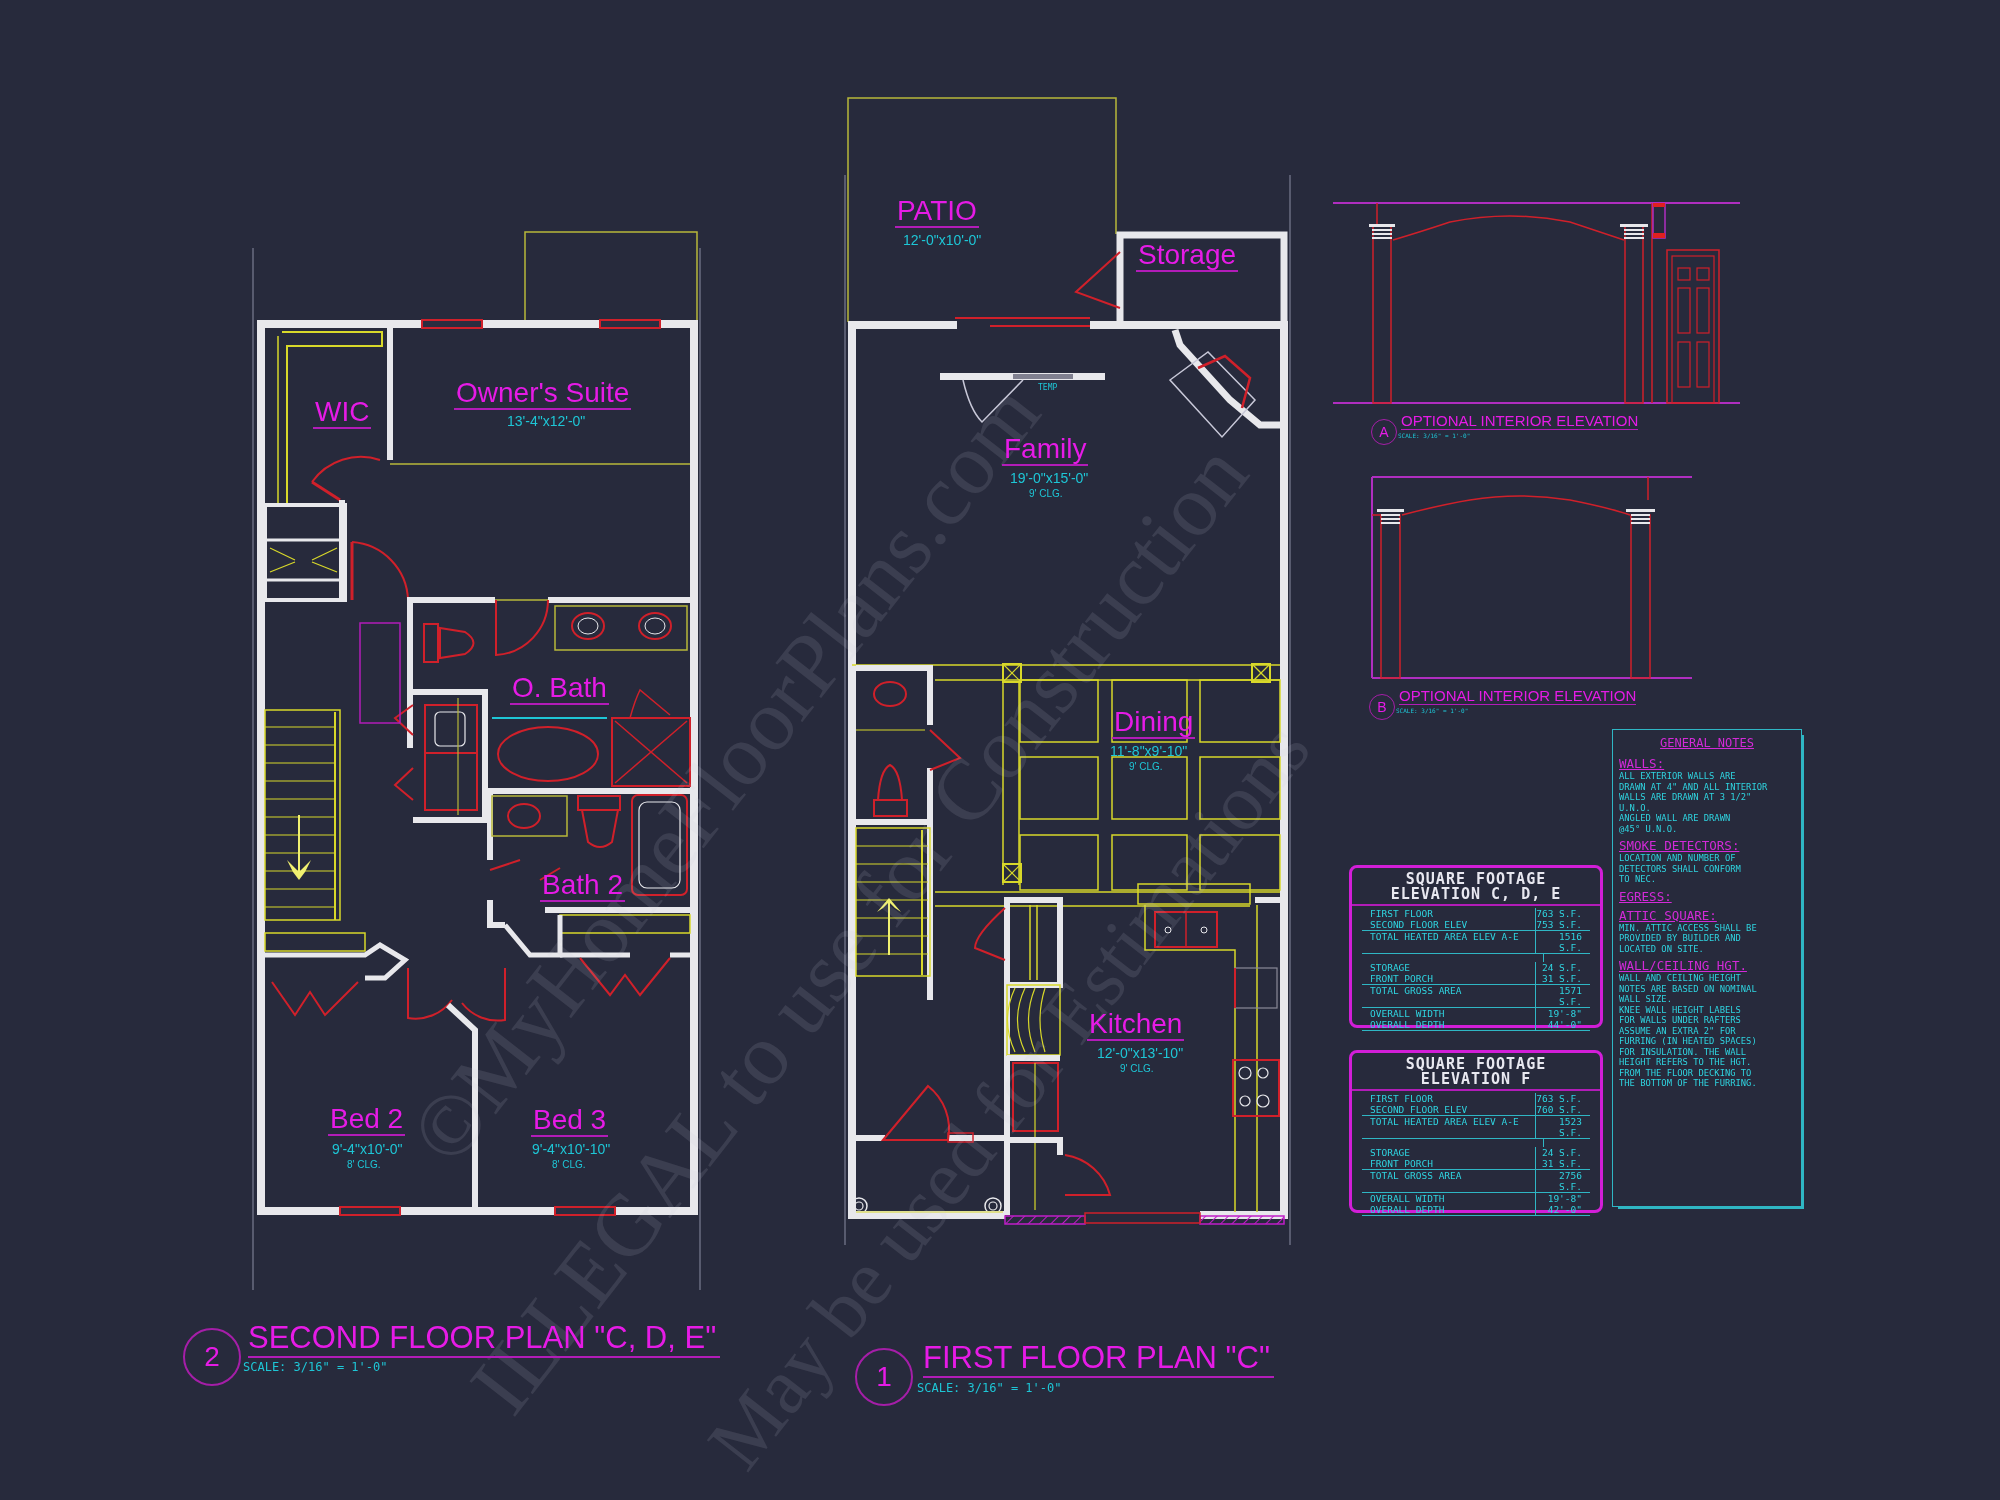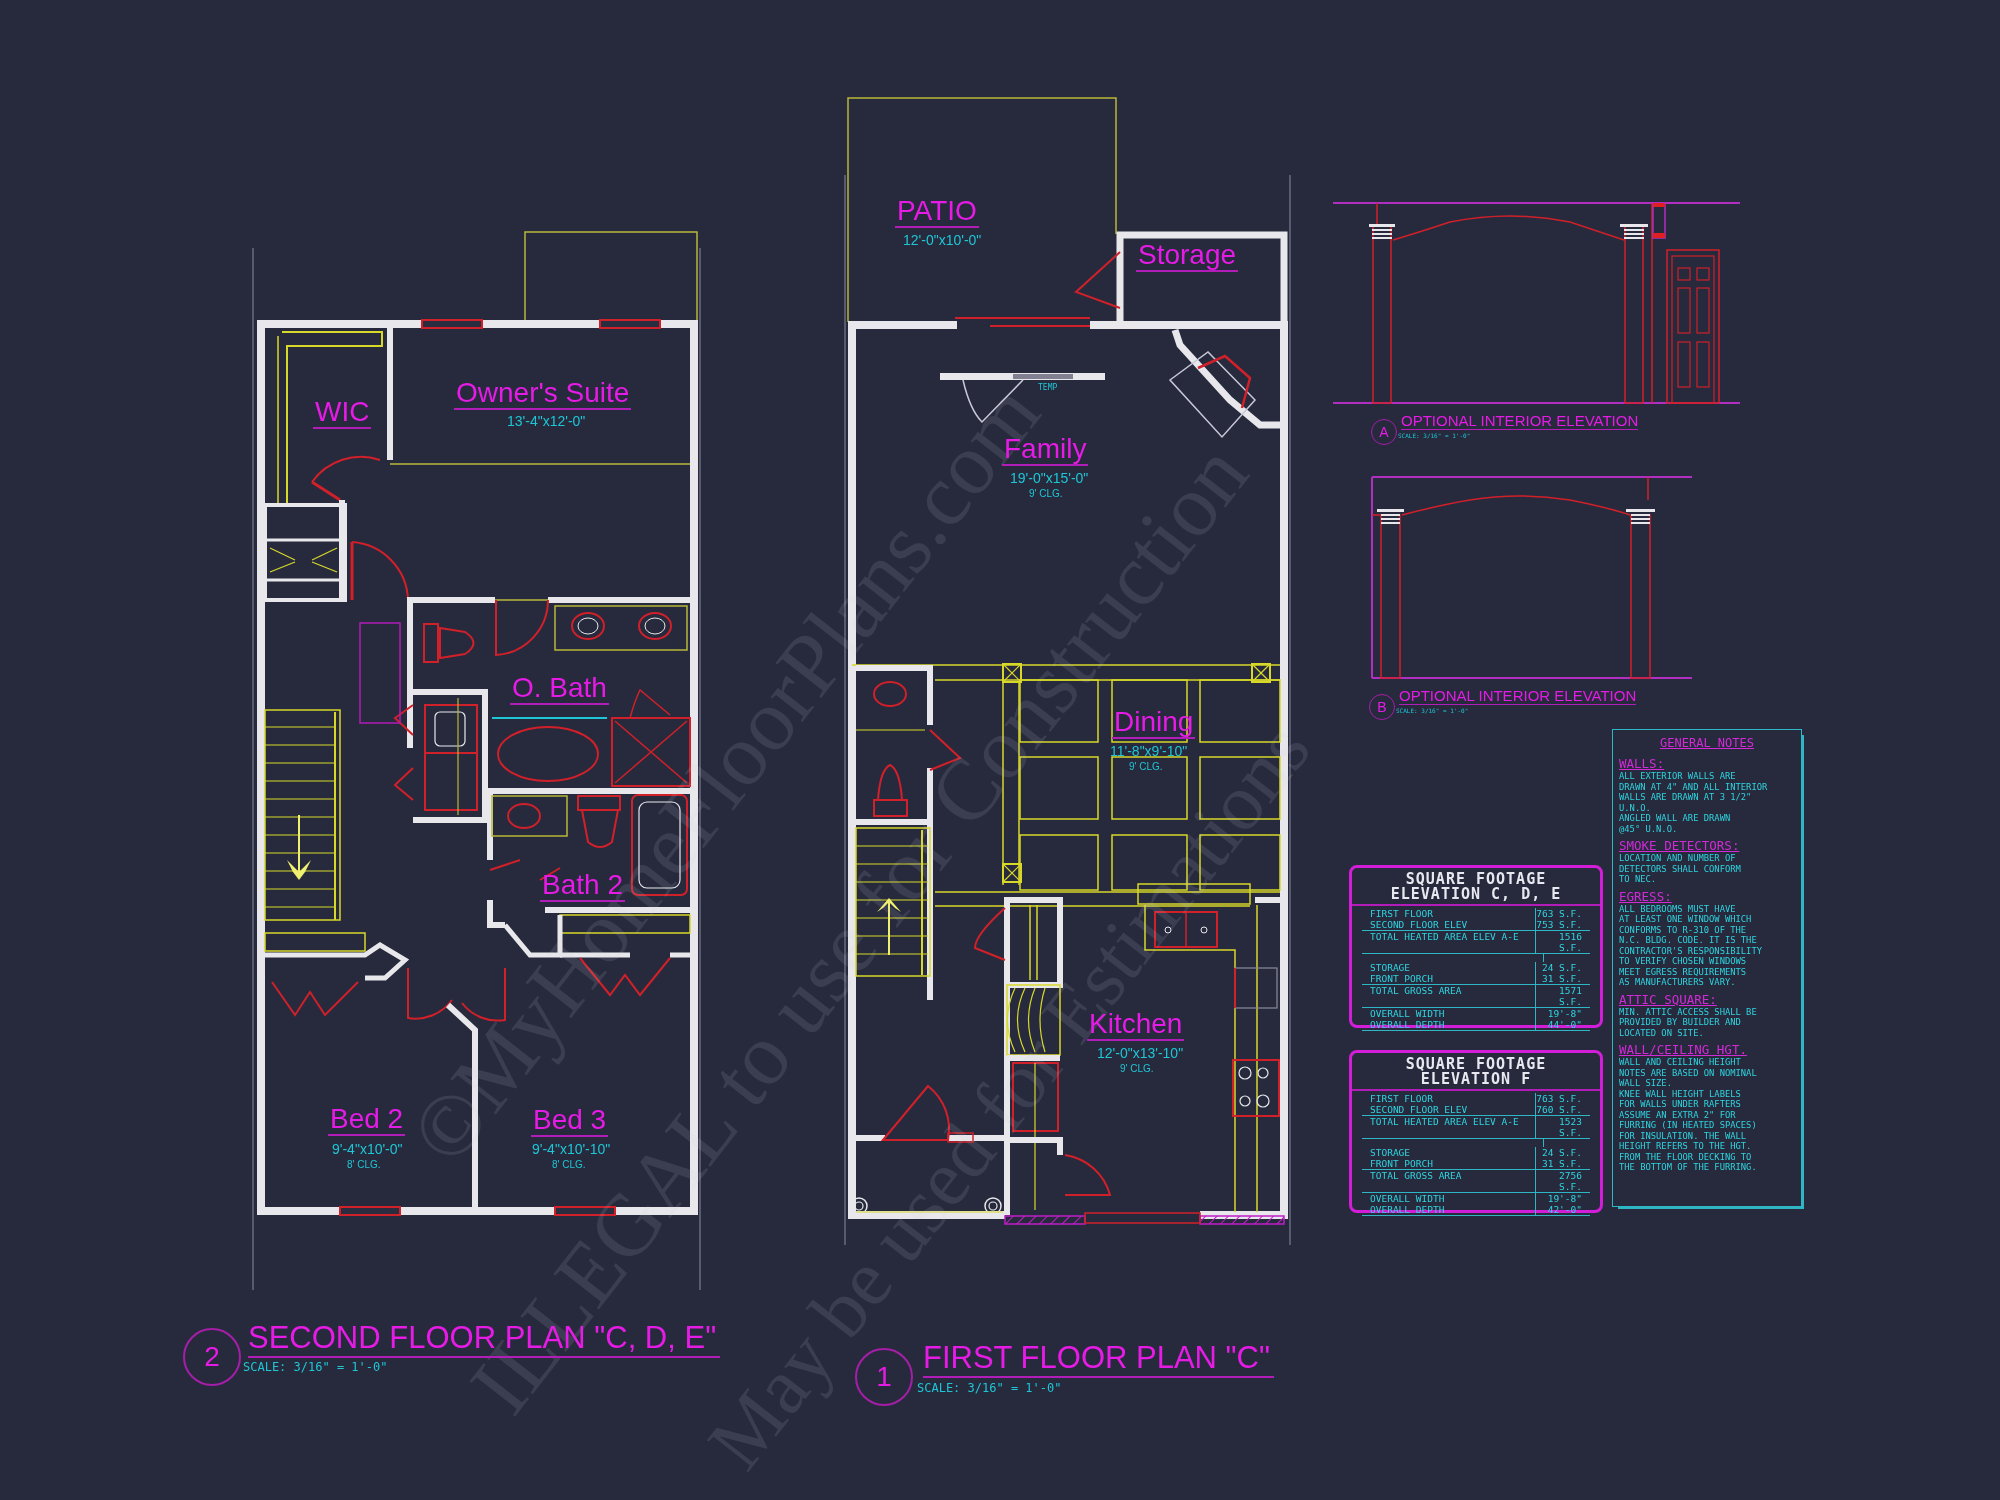--- a/index.html
+++ b/index.html
@@ -464,28 +464,20 @@
 DRAWN AT 4" AND ALL INTERIOR
 WALLS ARE DRAWN AT 3 1/2"
 U.N.O.
 ANGLED WALL ARE DRAWN
 @45° U.N.O.</div>
   <div class="nh">SMOKE DETECTORS:</div>
   <div class="nb">LOCATION AND NUMBER OF
 DETECTORS SHALL CONFORM
 TO NEC.</div>
   <div class="nh">EGRESS:</div>
-  <div class="nb">ALL BEDROOMS MUST HAVE
-AT LEAST ONE WINDOW WHICH
-CONFORMS TO R-310 OF THE
-N.C. BLDG. CODE. IT IS THE
-CONTRACTOR'S RESPONSIBILITY
-TO VERIFY CHOSEN WINDOWS
-MEET EGRESS REQUIREMENTS
-AS MANUFACTURERS VARY.</div>
   <div class="nh">ATTIC SQUARE:</div>
   <div class="nb">MIN. ATTIC ACCESS SHALL BE
 PROVIDED BY BUILDER AND
 LOCATED ON SITE.</div>
   <div class="nh">WALL/CEILING HGT.</div>
   <div class="nb">WALL AND CEILING HEIGHT
 NOTES ARE BASED ON NOMINAL
 WALL SIZE.
 KNEE WALL HEIGHT LABELS
 FOR WALLS UNDER RAFTERS

